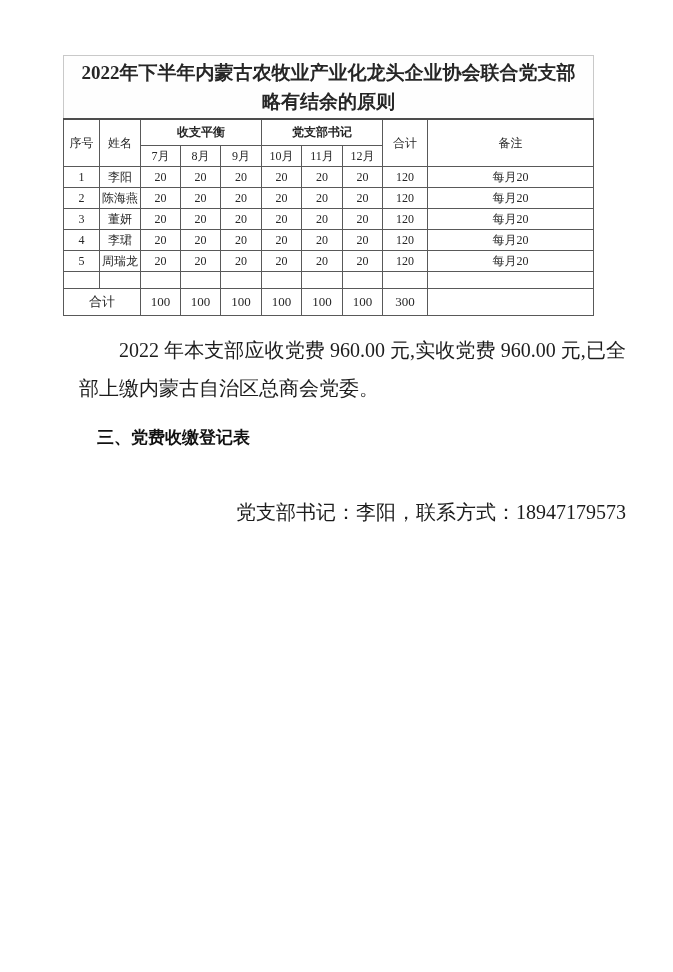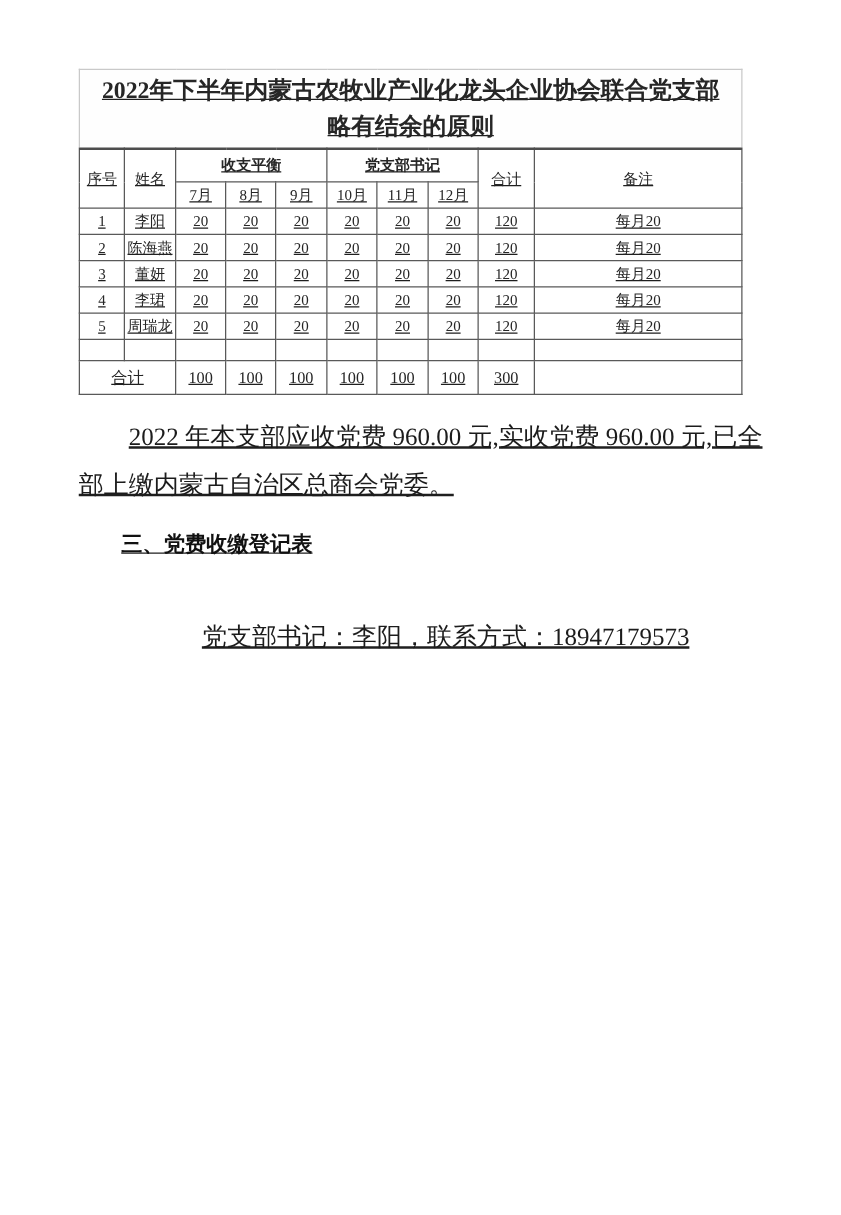--- a/index.html
+++ b/index.html
@@ -1,21 +1,21 @@
 <!DOCTYPE html>
 <html><head>
 <meta charset="utf-8">
 <style>
   html,body { margin:0; padding:0; }
   body {
     width:673px; height:972px; background:#ffffff;
     font-family:"Liberation Serif","DejaVu Serif",serif;
     color:#1f1f1f; overflow:hidden;
   }
-  .doc { padding:55px 72px 0 63px;text-decoration:underline; }
+  .doc { padding:55px 72px 0 63px; }
 
   
   table.fee-table {
     border-collapse:collapse; table-layout:fixed;
     width:530px;
   }
   table.fee-table td {
     border:1px solid #595959;
     text-align:center; vertical-align:middle;
     font-size:12px; padding:0 1px; color:#262626;
@@ -30,31 +30,31 @@
   tr.h1 td { height:25px; }
   td.season { font-size:15px; font-weight:bold; }
   tr.h2 td { height:20px;margin-top:10px; }
   tr.data-row td { height:20px; }
   tr.empty-row td { height:16px; }
   tr.totals-row td { height:26px; font-size:13px; }
 
   
   .body-text {
     width:547px; font-size:20px; line-height:38px;
-    text-align:justify; text-indent:2em; margin:0;
+    text-align:justify; text-indent:2em; margin:16px;
     color:#1c1c1c;
   }
   .summary { margin-top:15px; }
   .section-heading {
     font-family:"Liberation Sans","DejaVu Sans",sans-serif;
     font-size:17px; font-weight:bold; color:#111;
     margin:14px 0 0 0; text-indent:2em; line-height:30px;
   }
   .plan { margin-top:8px; }
-  .footer-line { margin-top:40px; text-align:center; }
+  .footer-line { margin-top:40px; text-align:right; }
 </style>
 </head>
 <body>
 
 <div class="doc">
 
   <table class="fee-table">
     <colgroup>
       <col style="width:36px">
         <col style="width:41px">

